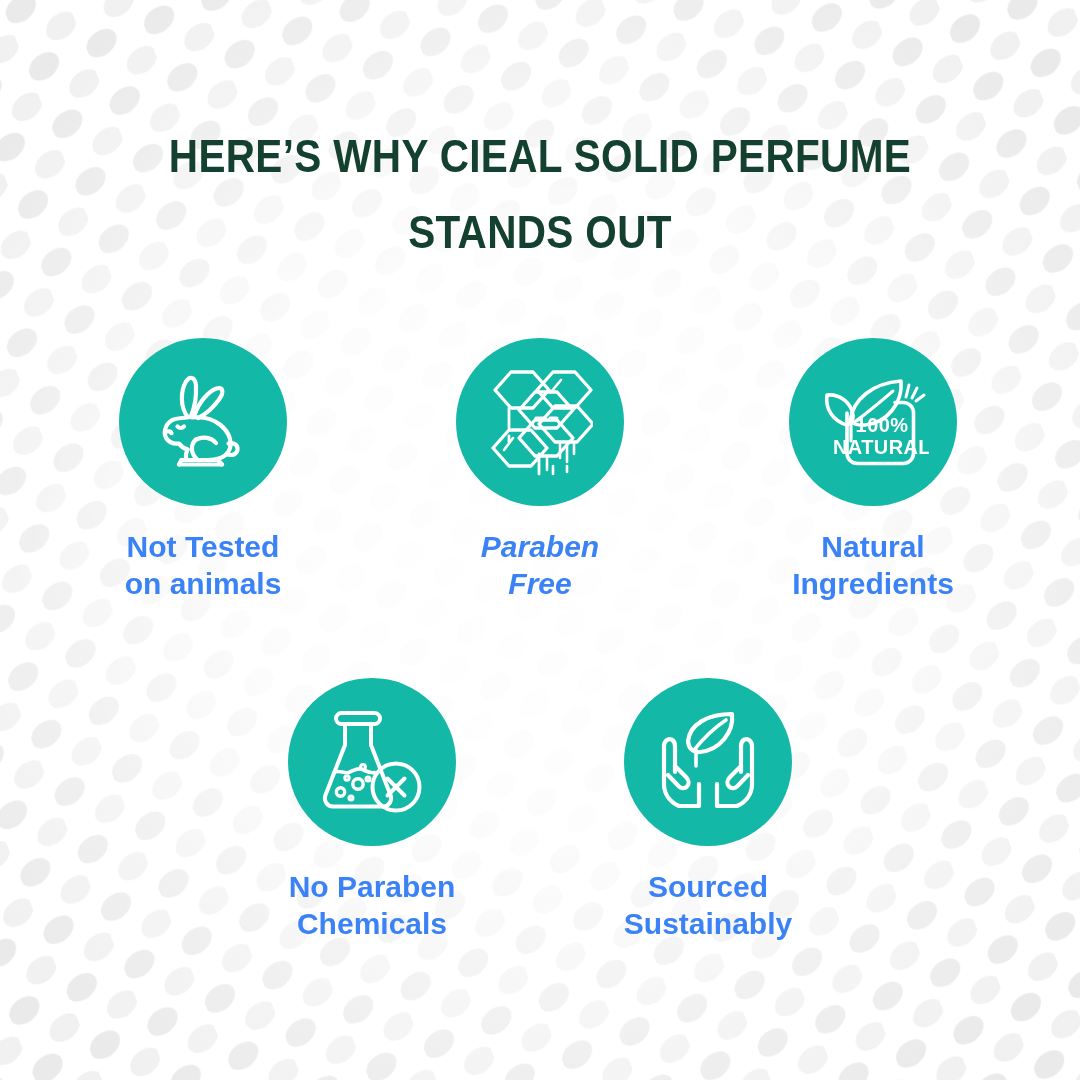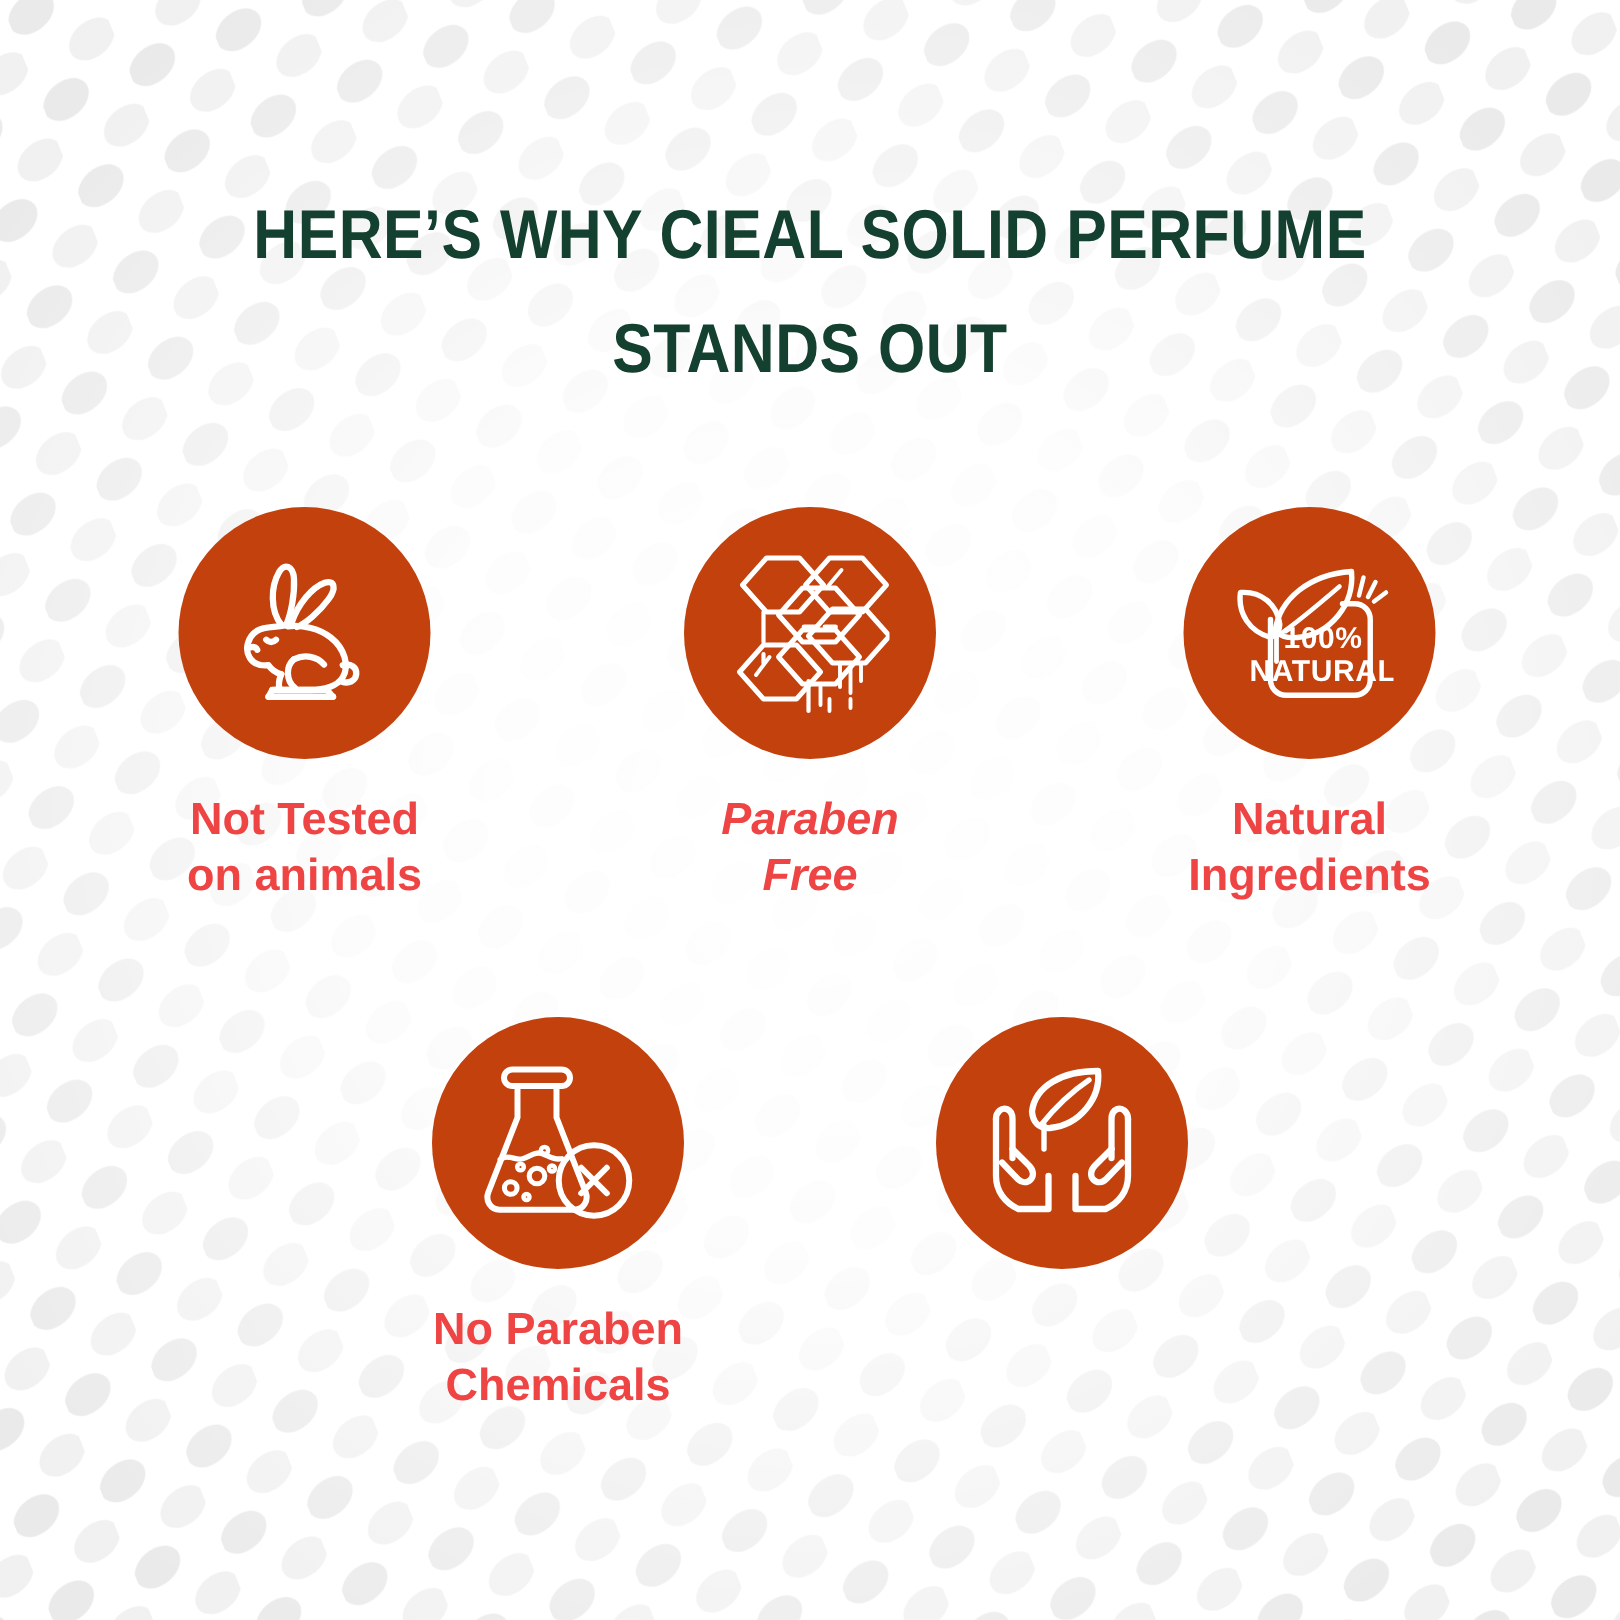--- a/index.html
+++ b/index.html
@@ -64,35 +64,35 @@
   .badge {
     position: absolute;
     width: 234px;
     text-align: center;
   }
   .badge-circle {
     width: 168px;
     height: 168px;
     margin: 0 auto;
     border-radius: 50%;
-    background: #c2410c;
+    background: #14b8a6;
     display: flex;
     align-items: center;
     justify-content: center;
   }
   .badge-circle svg {
     display: block;
   }
   .badge-label {
     margin-top: 22px;
     font-family: "Liberation Sans", sans-serif;
     font-weight: bold;
     font-size: 30px;
     line-height: 37px;
-    color: #ef4444;
+    color: #3b82f6;
     white-space: pre-line;
   }
 
   
   #badge-cruelty-free { left: 86px;  top: 338px; }
   #badge-paraben-free { left: 423px; top: 338px; font-style: italic; }
   #badge-natural-ingredients { left: 756px; top: 338px; }
   
   #badge-no-chemicals { left: 255px; top: 678px; }
   #badge-sustainable   { left: 591px; top: 678px; }
@@ -264,16 +264,18 @@
 
           <path d="M10 36 C10 31 14 28 17.5 29.5 C20 30.6 21 33 21 36 L21 62"></path>
           <path d="M21 56 L32 67 C35 70 35.5 74 33 76.5 C30.5 79 27 78.5 24.5 76 L14 65"></path>
           <path d="M10 36 L10 74 C10 84 16 92 25 96 L45 96 L45 74"></path>
 
           <path d="M98 36 C98 31 94 28 90.5 29.5 C88 30.6 87 33 87 36 L87 62"></path>
           <path d="M87 56 L76 67 C73 70 72.5 74 75 76.5 C77.5 79 81 78.5 83.5 76 L94 65"></path>
           <path d="M98 36 L98 74 C98 84 92 92 83 96 L63 96 L63 74"></path>
         </svg>
       </div>
+      <div class="badge-label">Sourced
+Sustainably</div>
     </div>
 
   </div>
 </div>
 
 </body></html>

